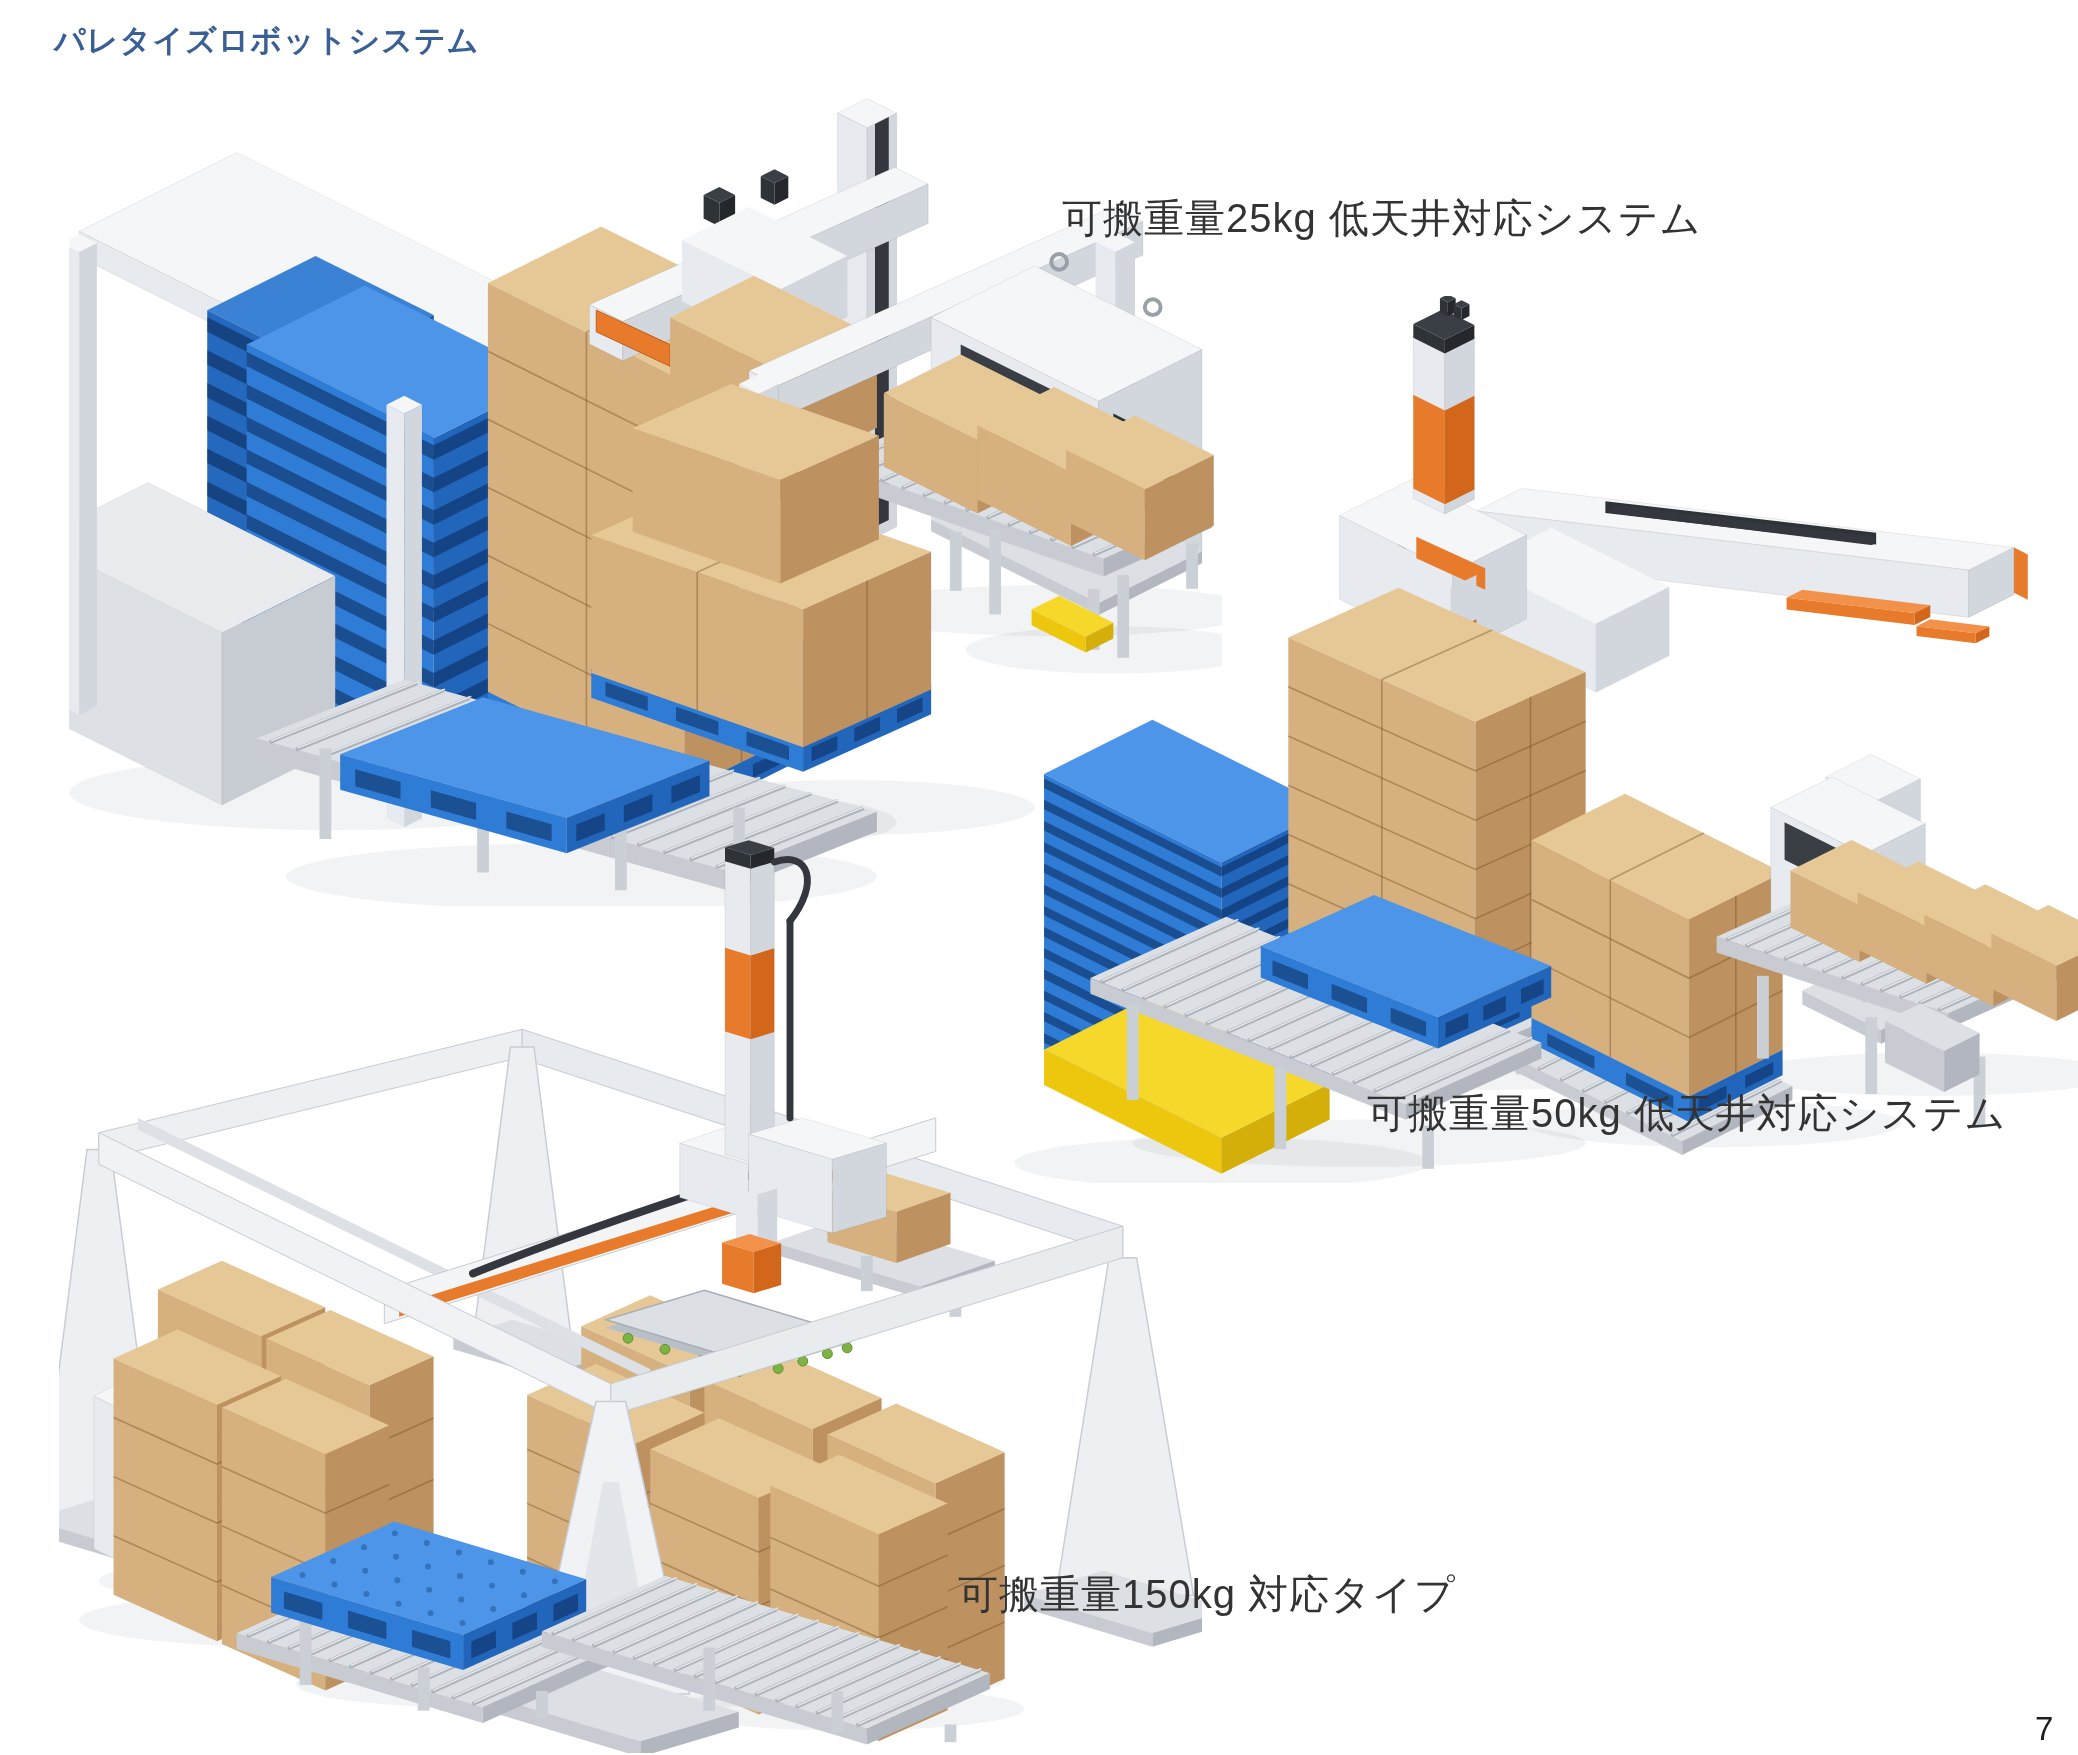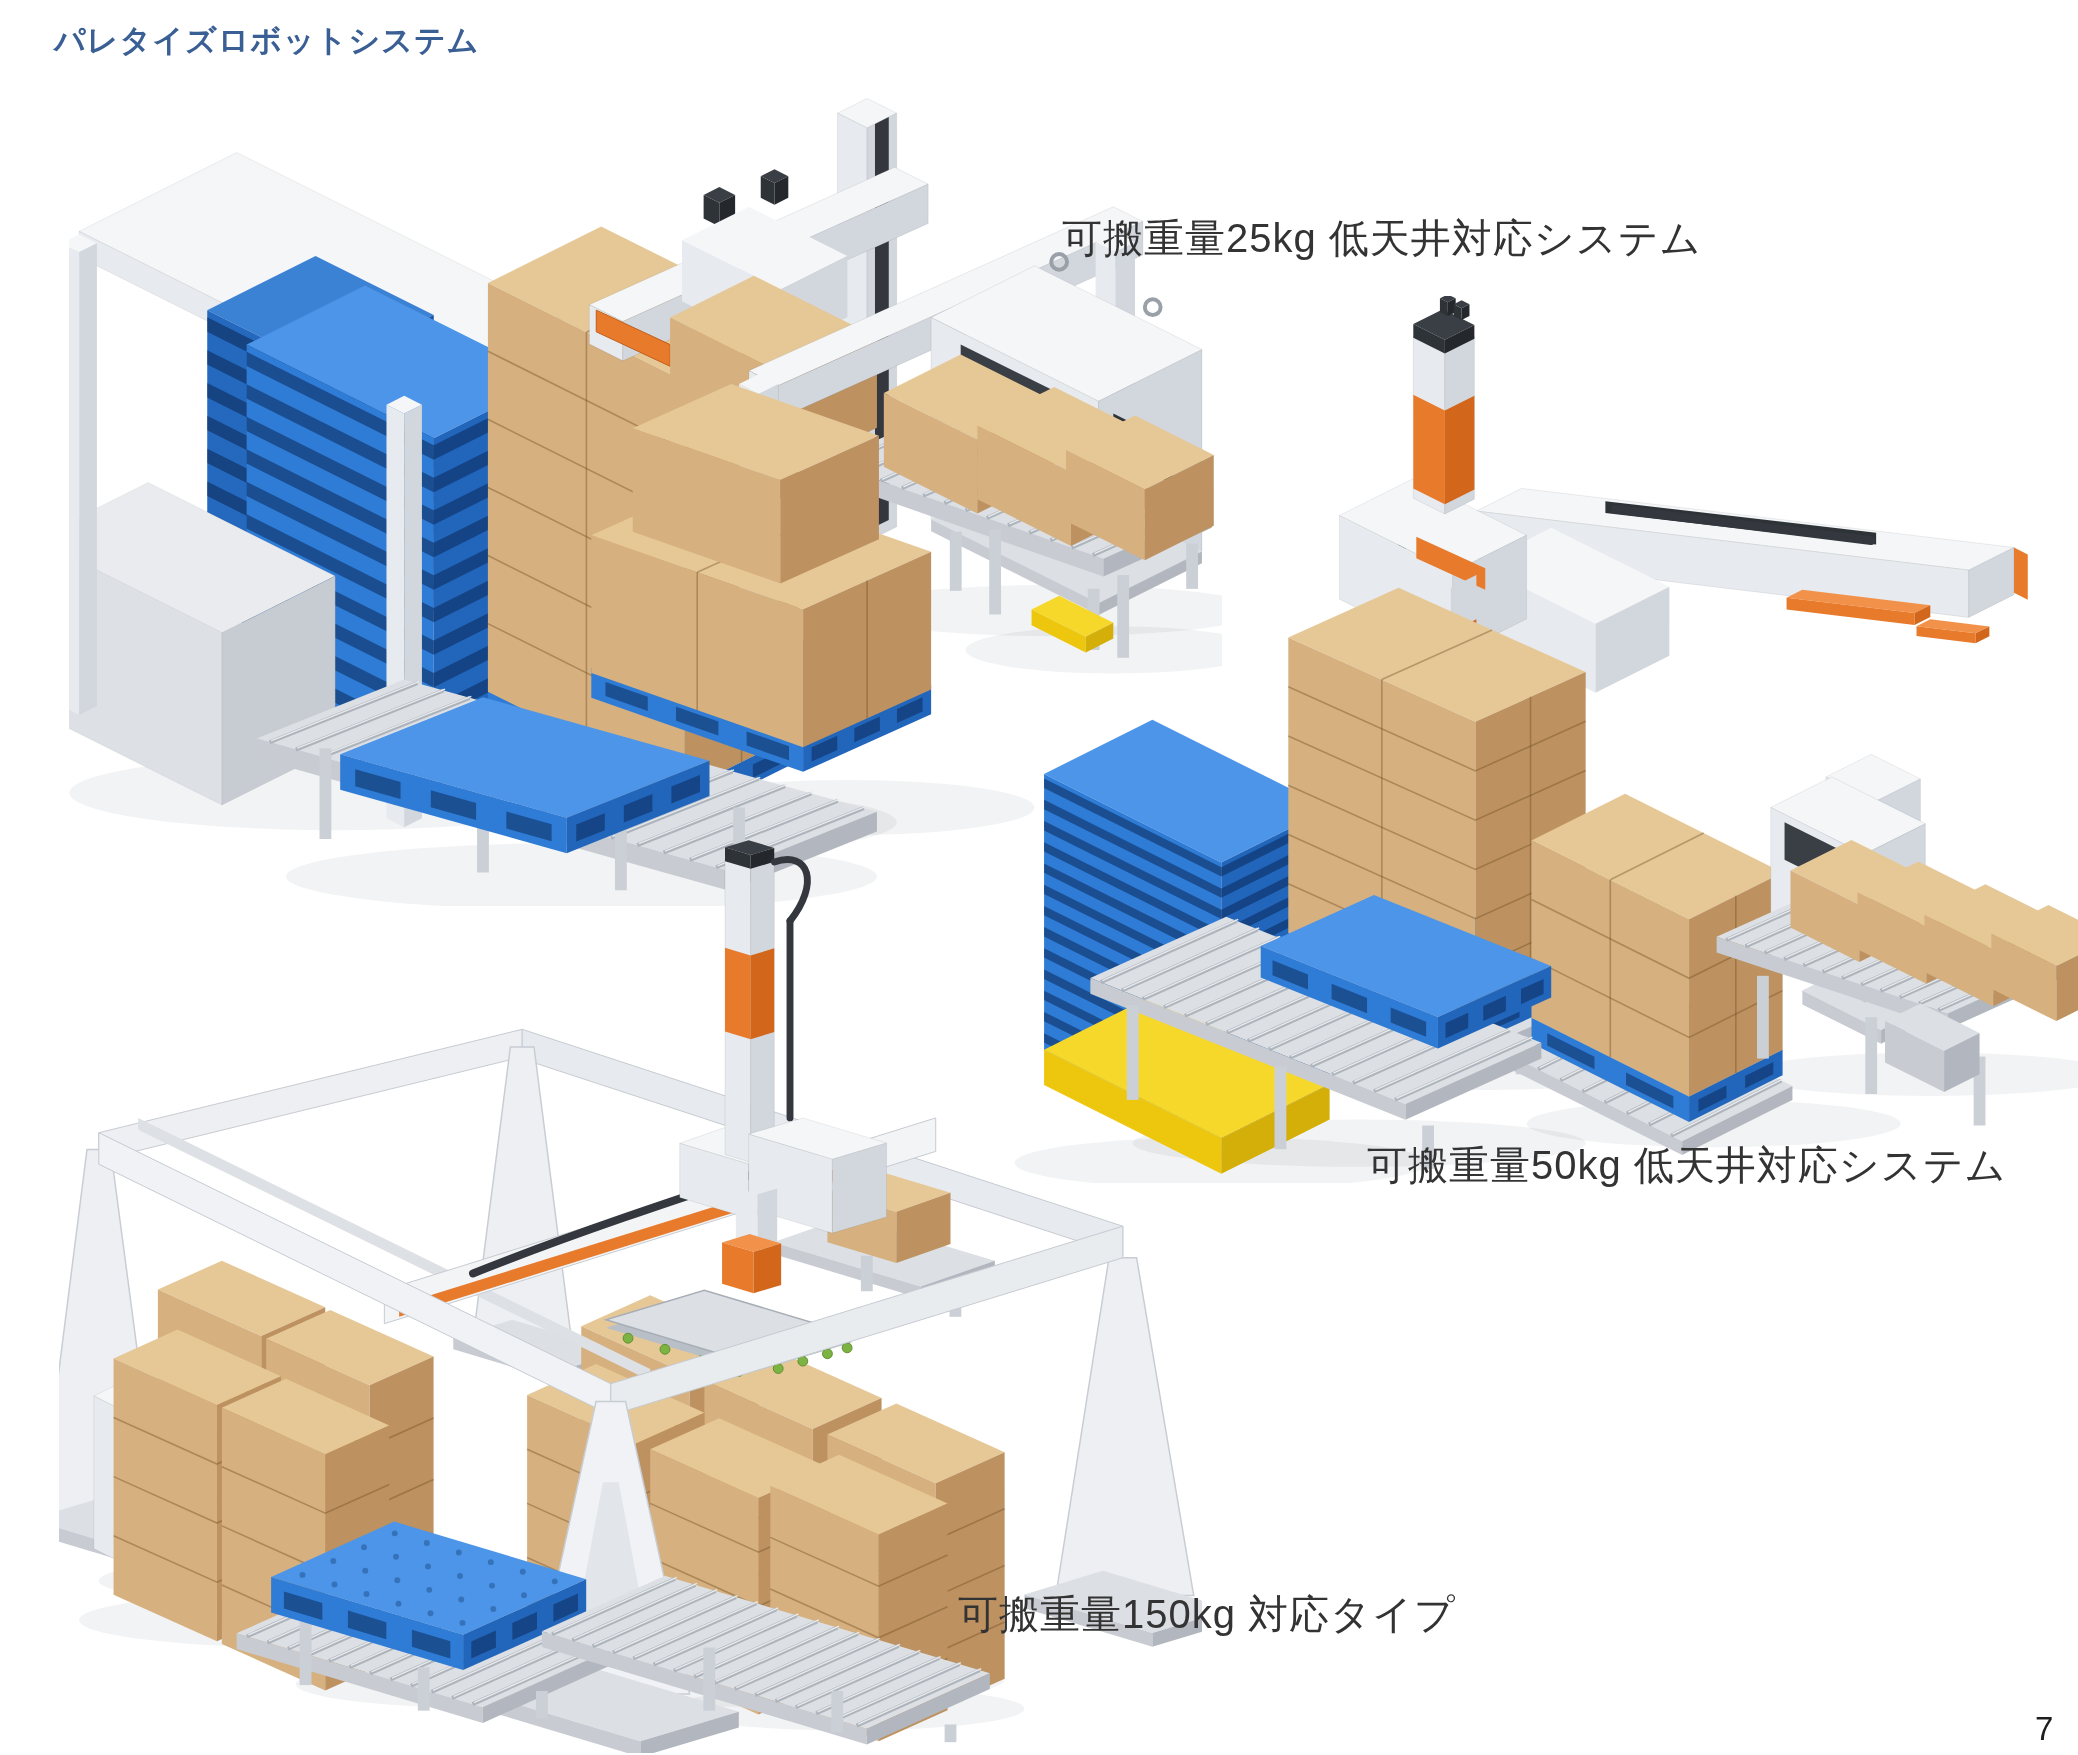--- a/index.html
+++ b/index.html
@@ -7,24 +7,23 @@
     width:2079px;height:1755px;position:relative;background:#ffffff;
     font-family:"Liberation Sans","DejaVu Sans",sans-serif;overflow:hidden;
   }
   .title{
     position:absolute;left:54px;top:19.7px;font-size:31px;font-weight:bold;
     color:#3A5F94;letter-spacing:1px;white-space:nowrap;z-index:6;
   }
   .caption{
     position:absolute;font-size:40px;color:#333333;white-space:nowrap;z-index:6;
     letter-spacing:1px;
-    margin-top:20px;
   }
   #cap1{left:1062px;top:191px;}
-  #cap2{left:1367px;top:1118px;}
+  #cap2{left:1367px;top:1086px;}
   #cap3{left:958px;top:1567px;}
   .pagenum{
     position:absolute;left:2035px;top:1710px;font-size:33px;color:#1d1d1d;z-index:6;
   }
   figure{position:absolute;margin:0;padding:0;z-index:1;}
   #fig1{left:69px;top:59px;width:1153px;height:847px;}
   #fig2{left:985px;top:296px;width:1093px;height:887px;}
   #fig3{left:59px;top:793px;width:1143px;height:960px;}
   figure svg{display:block;width:100%;height:100%;}
 </style>

